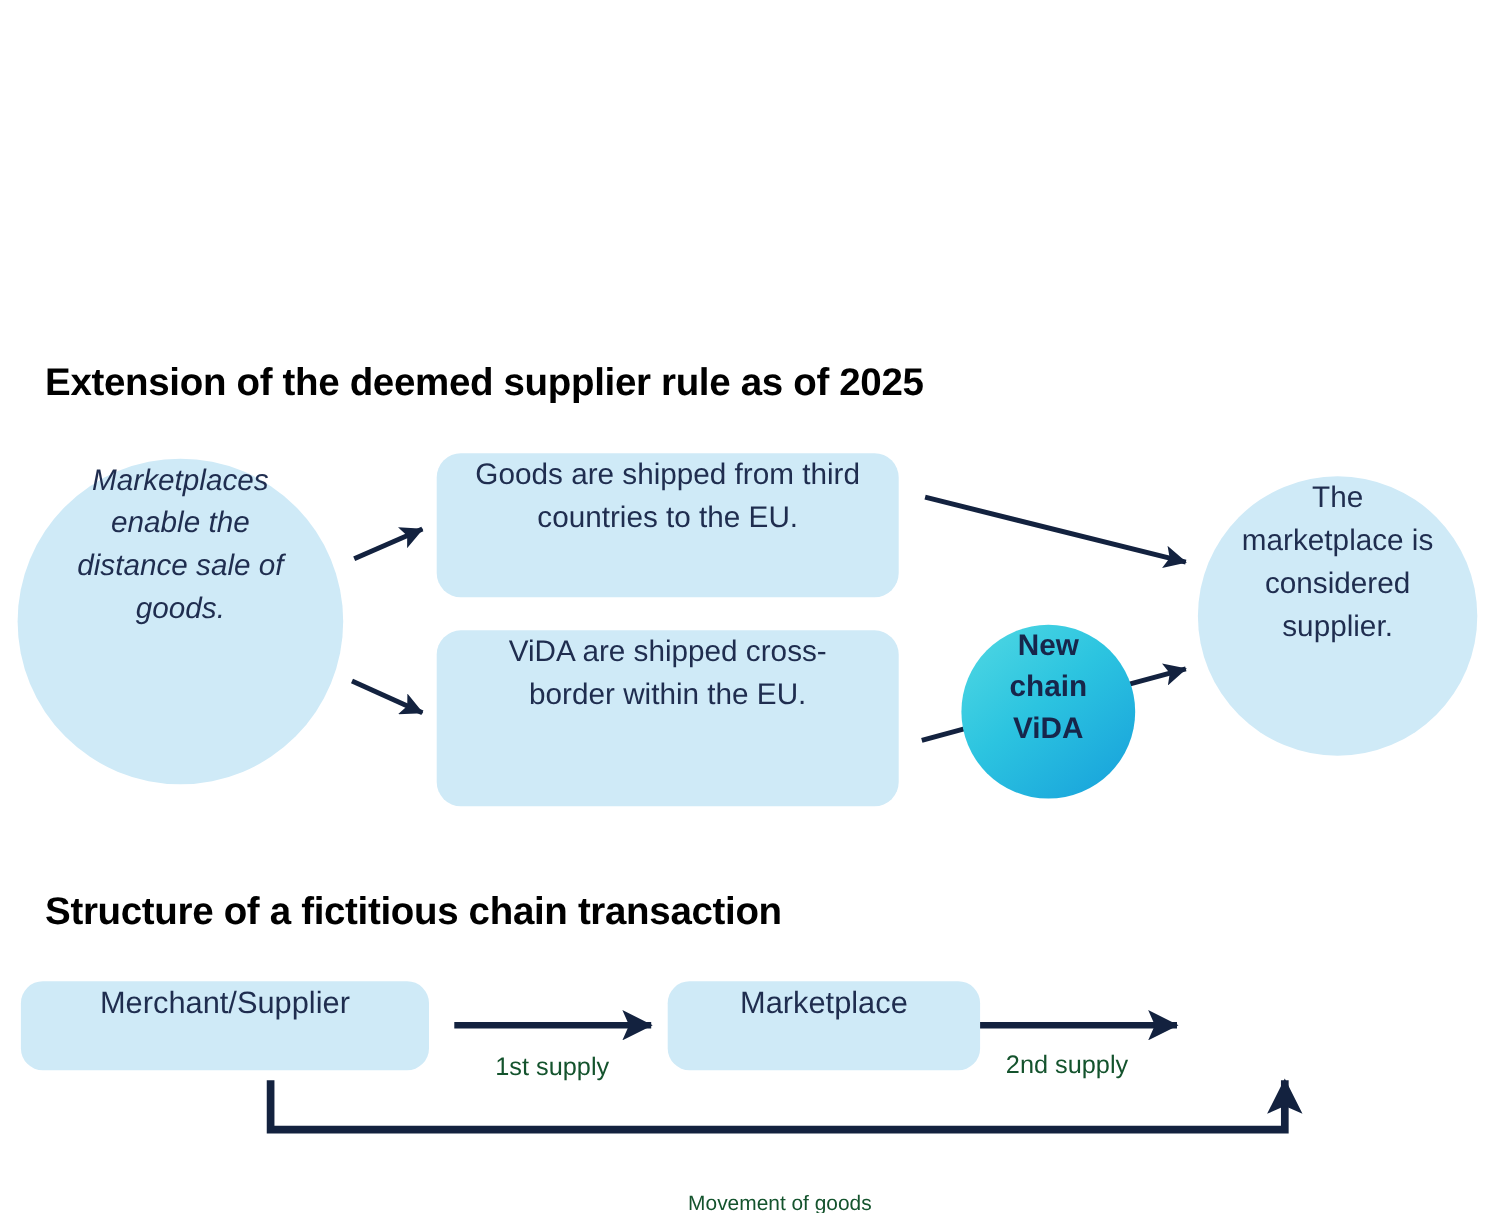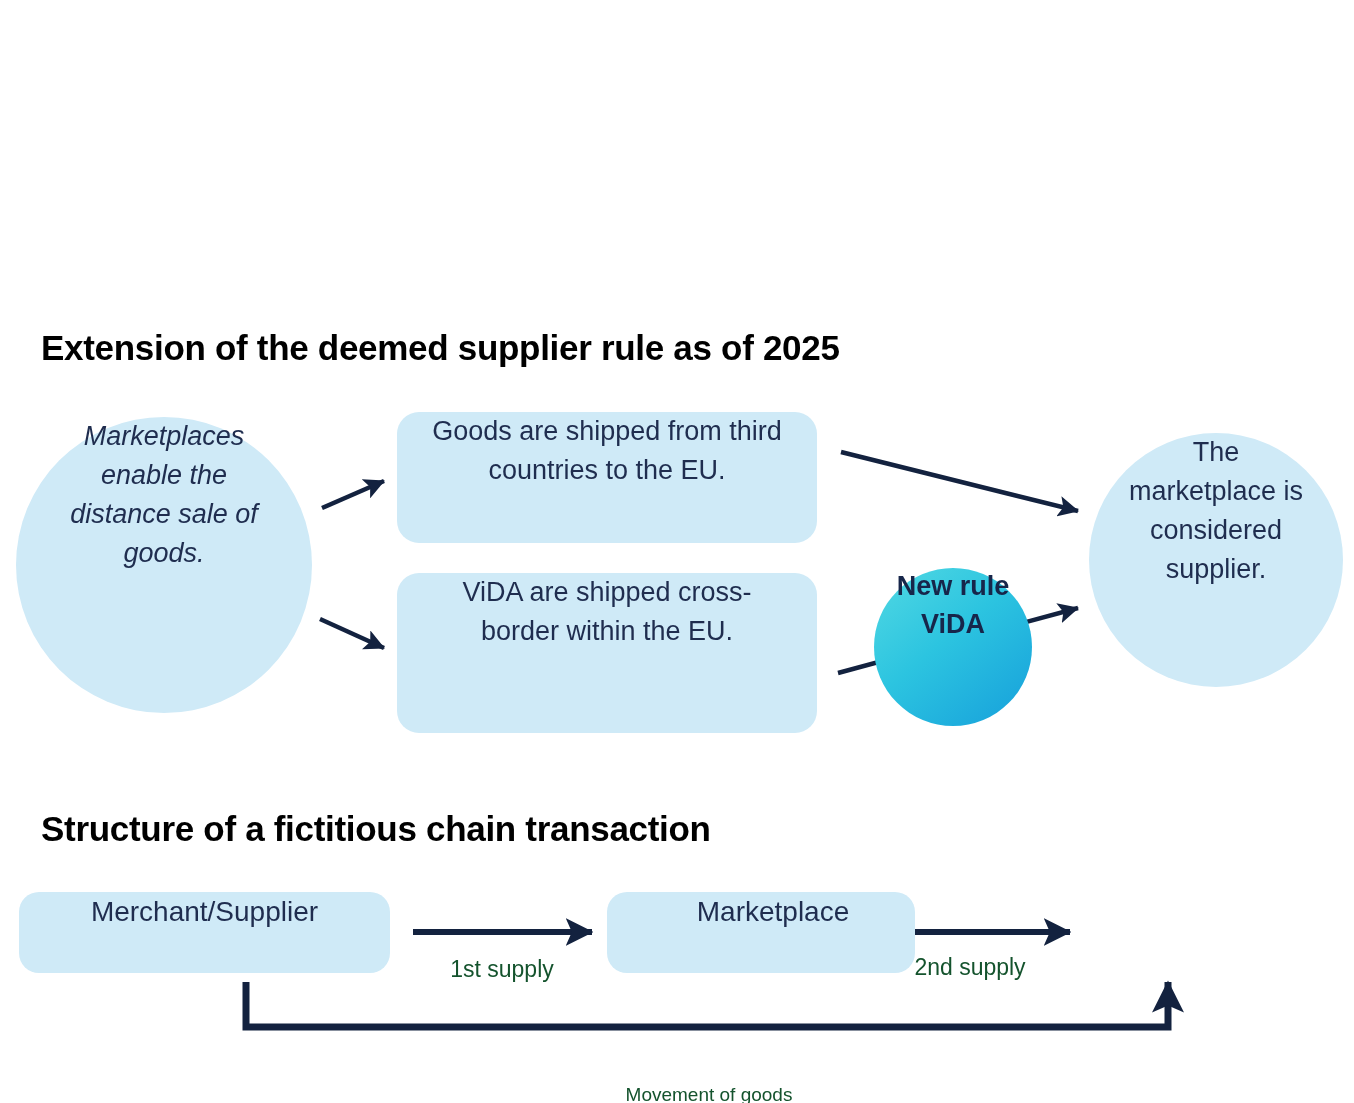--- a/index.html
+++ b/index.html
@@ -78,21 +78,21 @@
   #right-circle { left: 1089px; top: 433px; width: 254px; height: 254px; }
   #right-circle .shape-text { max-width: 185px; }
 
   .node-box {
     border-radius: 20px;
     top: 892px;
     height: 81px;
   }
   .node-box .shape-text { font-size: 28px; white-space: nowrap; }
   #merchant-box    { left: 19px;   width: 371px; }
-  #marketplace-box { left: 607px;  width: 284px; padding-left: 24px; }
+  #marketplace-box { left: 607px;  width: 284px; }
   #buyer-box       { left: 1085px; width: 245px; }
 
   .flow-label {
     position: absolute;
     color: #14532d;
     font-size: 23px;
     text-align: center;
     z-index: 2;
   }
   #label-1st { left: 412px; top: 956px; width: 180px; }
@@ -139,21 +139,21 @@
 
   <div class="shape" id="box-third-countries">
     <div class="shape-text">Goods are shipped from third countries to the EU.</div>
   </div>
 
   <div class="shape" id="box-cross-border">
     <div class="shape-text">ViDA are shipped cross-border within the EU.</div>
   </div>
 
   <div class="shape circle" id="vida-circle">
-    <div class="shape-text">New rule ViDA</div>
+    <div class="shape-text">New chain ViDA</div>
   </div>
 
   <div class="shape circle" id="right-circle">
     <div class="shape-text">The marketplace is considered supplier.</div>
   </div>
 
   <div class="shape node-box" id="merchant-box">
     <div class="shape-text">Merchant/Supplier</div>
   </div>
 

